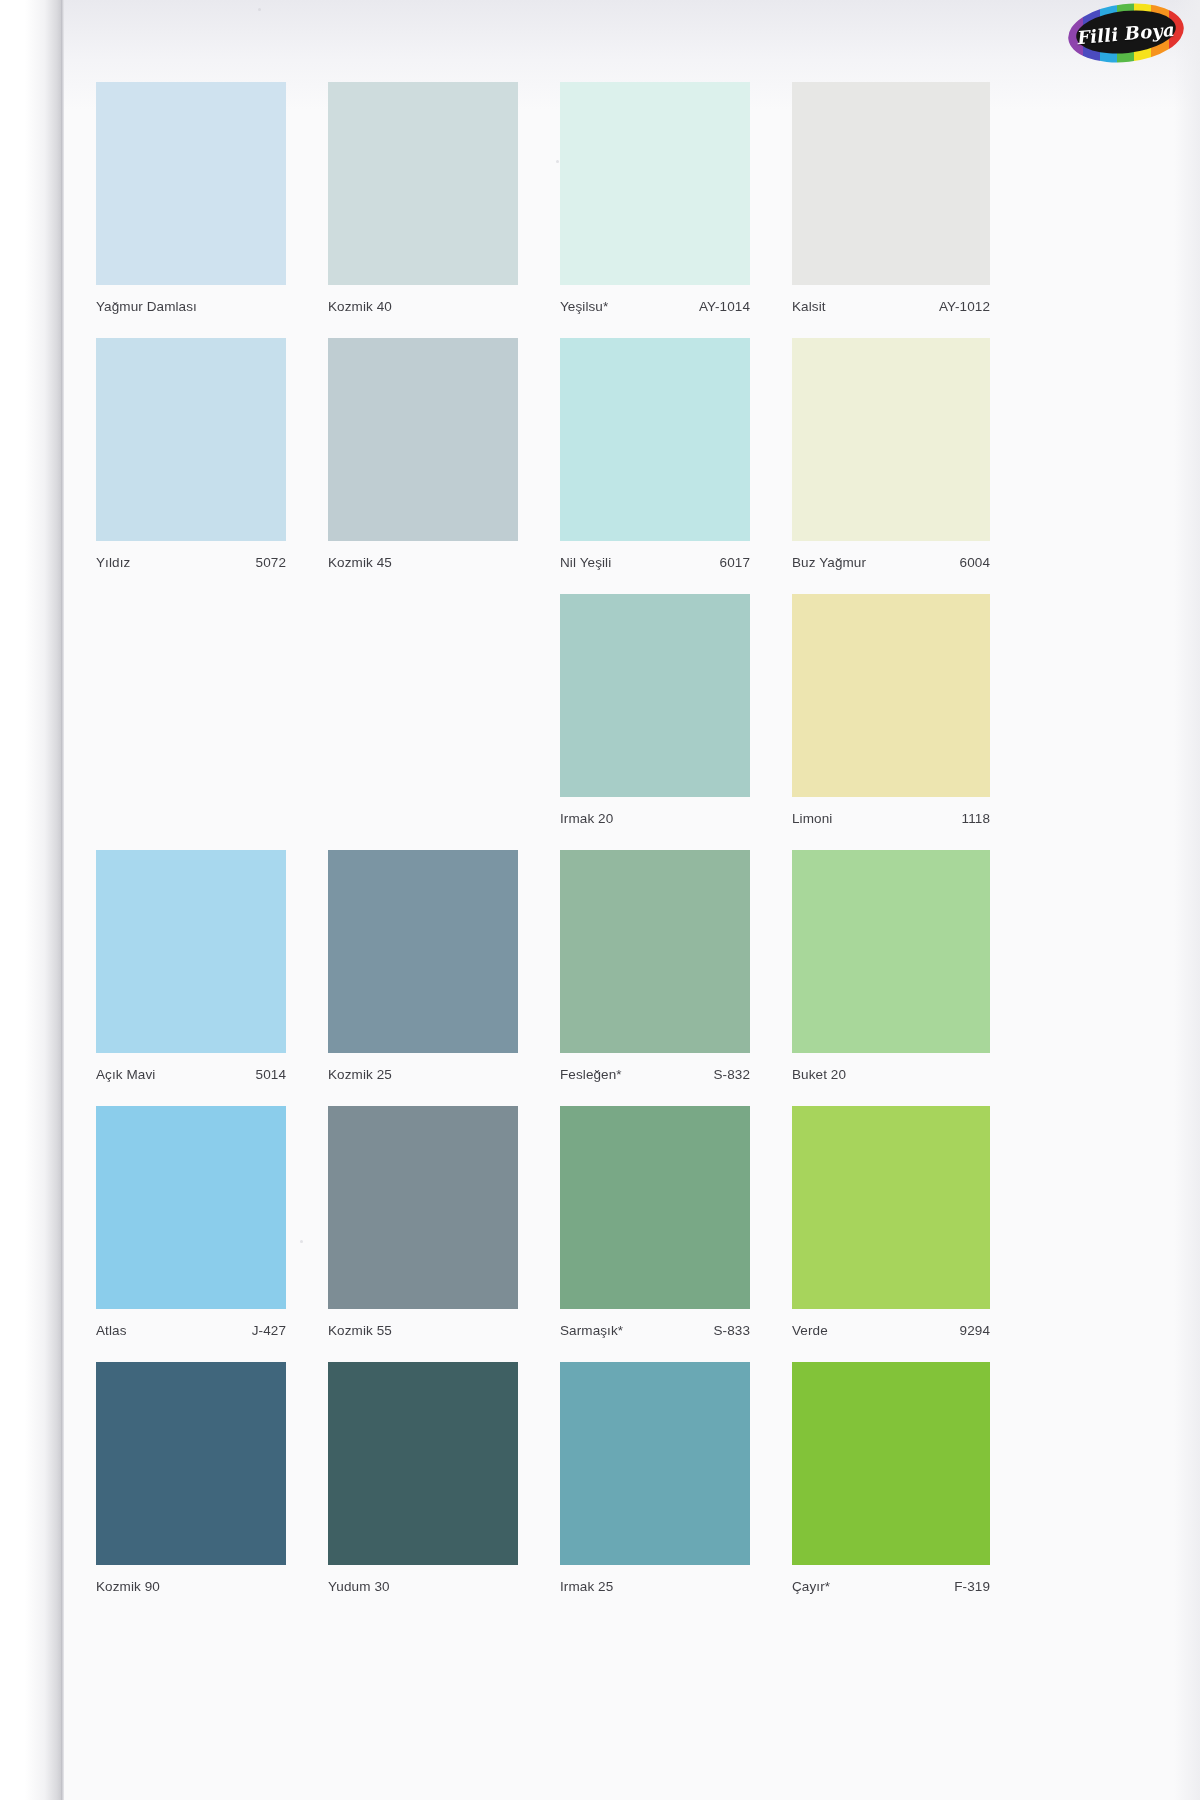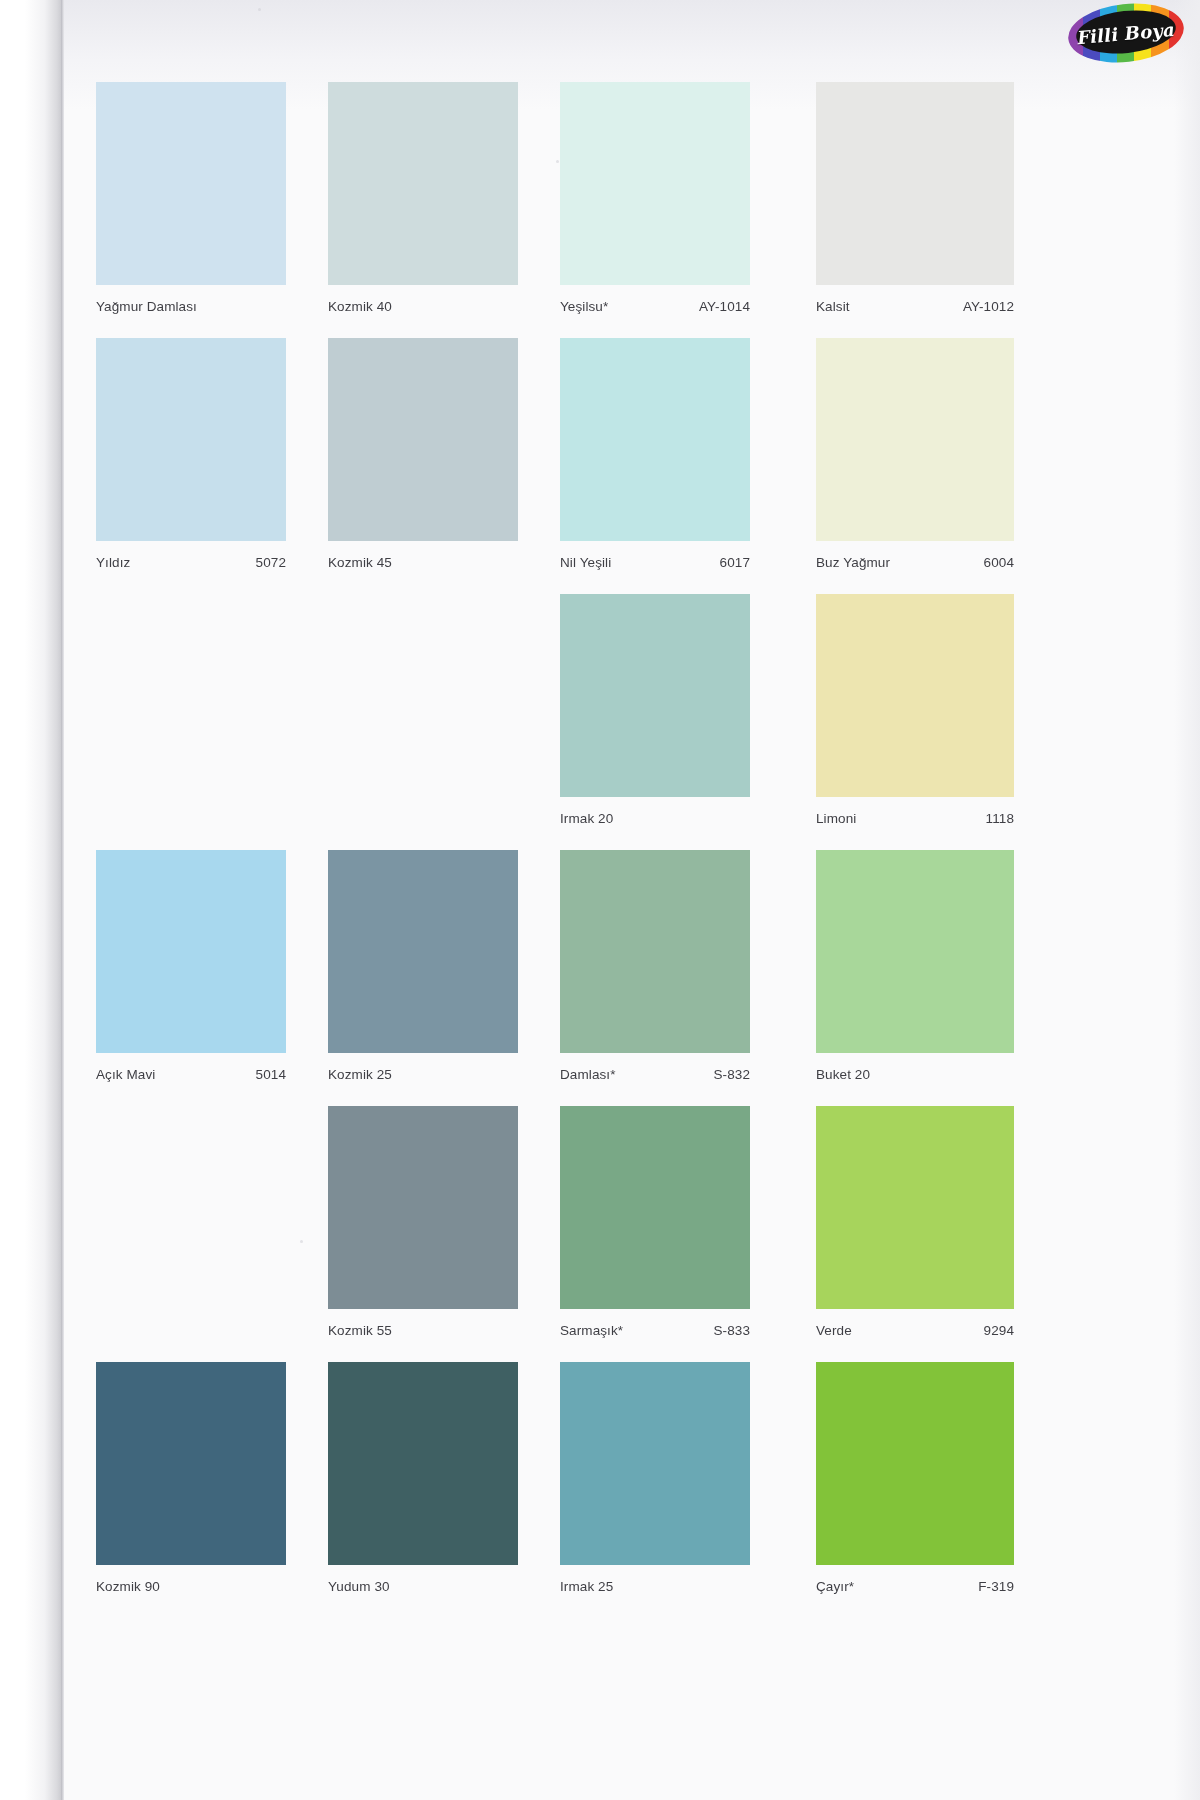--- a/index.html
+++ b/index.html
@@ -94,21 +94,21 @@
   .row:last-child { height: 260px; padding-left: 37px; }
 
   .cell {
     position: absolute;
     top: 0;
     width: 190px;
   }
   .cell.c0 { left: 0px; }
   .cell.c1 { left: 232px; }
   .cell.c2 { left: 464px; }
-  .cell.c3 { left: 696px; width: 198px; margin-left: 24px; }
+  .cell.c3 { left: 696px; width: 198px; }
 
   .swatch {
     width: 190px;
     height: 203px;
     box-shadow: 0 0 0 0 rgba(0,0,0,0);
   }
   .cell.c3 .swatch { width: 198px; }
 
   .caption {
     position: relative;
@@ -271,34 +271,41 @@
       <div class="cell c1">
         <div class="swatch" style="background: rgb(123, 149, 163);"></div>
         <div class="caption">
           <span class="cap-name">Kozmik 25</span>
           <span class="cap-code"></span>
         </div>
       </div>
       <div class="cell c2">
         <div class="swatch" style="background: rgb(147, 184, 159);"></div>
         <div class="caption">
-          <span class="cap-name">Damlası*</span>
+          <span class="cap-name">Fesleğen*</span>
           <span class="cap-code">S-832</span>
         </div>
       </div>
       <div class="cell c3">
         <div class="swatch" style="background: rgb(168, 215, 154);"></div>
         <div class="caption">
           <span class="cap-name">Buket 20</span>
           <span class="cap-code"></span>
         </div>
       </div>
     </div>
 
     <div class="row">
+      <div class="cell c0">
+        <div class="swatch" style="background: rgb(139, 205, 235);"></div>
+        <div class="caption">
+          <span class="cap-name">Atlas</span>
+          <span class="cap-code">J-427</span>
+        </div>
+      </div>
       <div class="cell c1">
         <div class="swatch" style="background: rgb(125, 141, 149);"></div>
         <div class="caption">
           <span class="cap-name">Kozmik 55</span>
           <span class="cap-code"></span>
         </div>
       </div>
       <div class="cell c2">
         <div class="swatch" style="background: rgb(121, 168, 134);"></div>
         <div class="caption">

